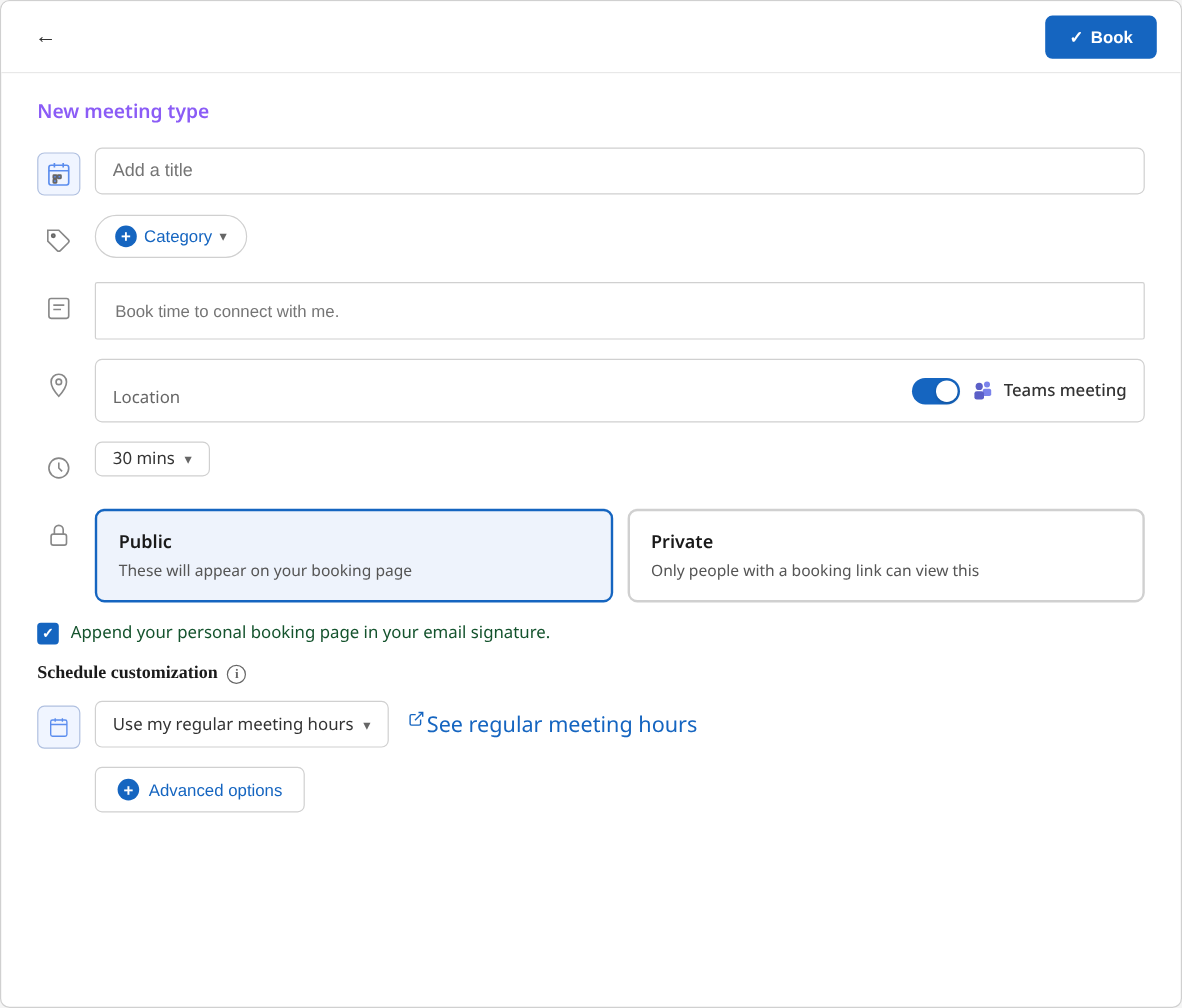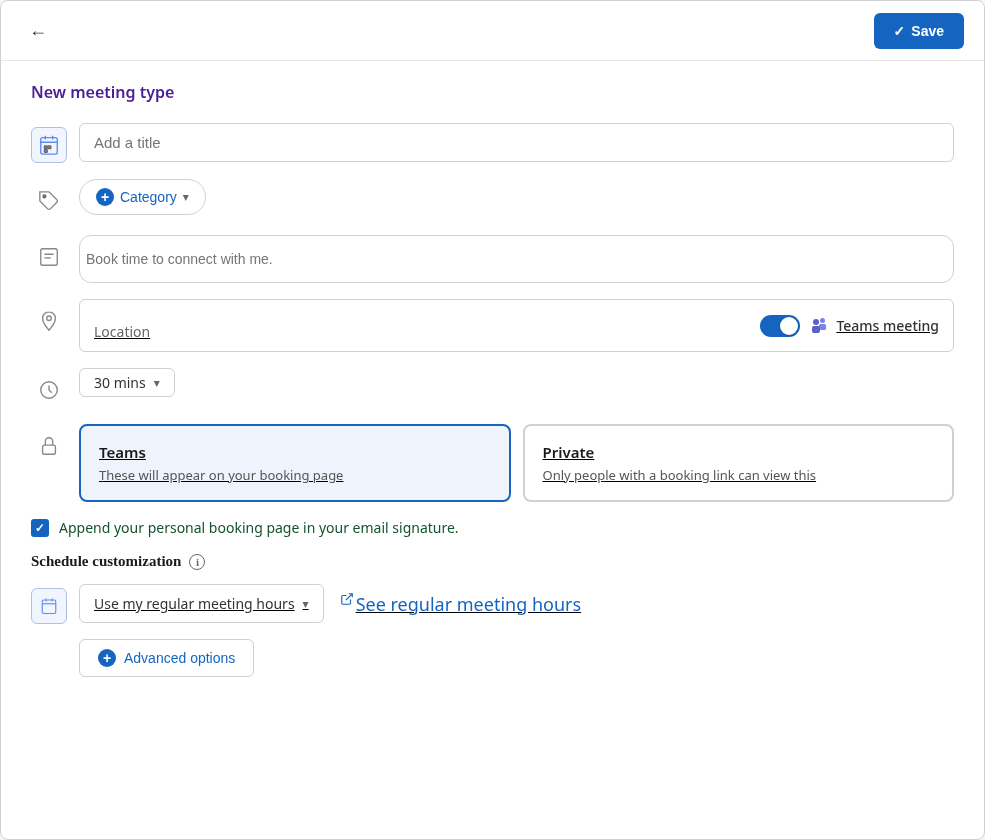--- a/index.html
+++ b/index.html
@@ -53,29 +53,28 @@
       gap: 6px;
     }
     .content {
       flex: 1;
       overflow-y: auto;
       padding: 20px 30px 30px 30px;
     }
     .page-title {
       font-size: 16px;
       font-weight: 600;
-      color: #4c1d95;
+      color: #8b5cf6;
       margin-bottom: 20px;
     }
     .form-row {
       display: flex;
       align-items: flex-start;
       margin-bottom: 16px;
       gap: 12px;
-      text-decoration: underline;
     }
     .row-icon {
       width: 36px;
       height: 36px;
       display: flex;
       align-items: center;
       justify-content: center;
       flex-shrink: 0;
       margin-top: 4px;
     }
@@ -114,22 +113,22 @@
       font-size: 14px;
       display: flex;
       align-items: center;
       justify-content: center;
       font-weight: bold;
       line-height: 1;
     }
     .description-input {
       width: 100%;
       border: 1px solid #d0d0d0;
-      border-radius: 12px;
-      padding: 10px 6px;
+      border-radius: 2px;
+      padding: 10px 16px;
       font-size: 14px;
       color: #999;
       outline: none;
       background: #ffffff;
       resize: none;
       height: 48px;
     }
     .location-row {
       display: flex;
       align-items: center;
@@ -330,21 +329,21 @@
 <body>
 
 <div class="window">
 
   <div class="header">
     <button class="back-btn">
       <span>←</span>
     </button>
     <button class="save-btn">
       <span>✓</span>
-      <span>Save</span>
+      <span>Book</span>
     </button>
   </div>
 
   <div class="content">
 
     <div class="page-title">New meeting type</div>
 
     <div class="form-row">
       <div class="row-icon">
         <div class="calendar-icon-container">
@@ -441,21 +440,21 @@
     <div class="form-row">
       <div class="row-icon">
         <svg class="icon-svg" viewBox="0 0 24 24" width="22" height="22">
           <rect x="5" y="11" width="14" height="10" rx="2" stroke="#888" stroke-width="1.5" fill="none"></rect>
           <path d="M8 11V7a4 4 0 018 0v4" stroke="#888" stroke-width="1.5" fill="none"></path>
         </svg>
       </div>
       <div class="row-content">
         <div class="visibility-row">
           <div class="visibility-card selected">
-            <div class="visibility-card-title">Teams</div>
+            <div class="visibility-card-title">Public</div>
             <div class="visibility-card-desc">These will appear on your booking page</div>
           </div>
           <div class="visibility-card">
             <div class="visibility-card-title">Private</div>
             <div class="visibility-card-desc">Only people with a booking link can view this</div>
           </div>
         </div>
       </div>
     </div>
 

